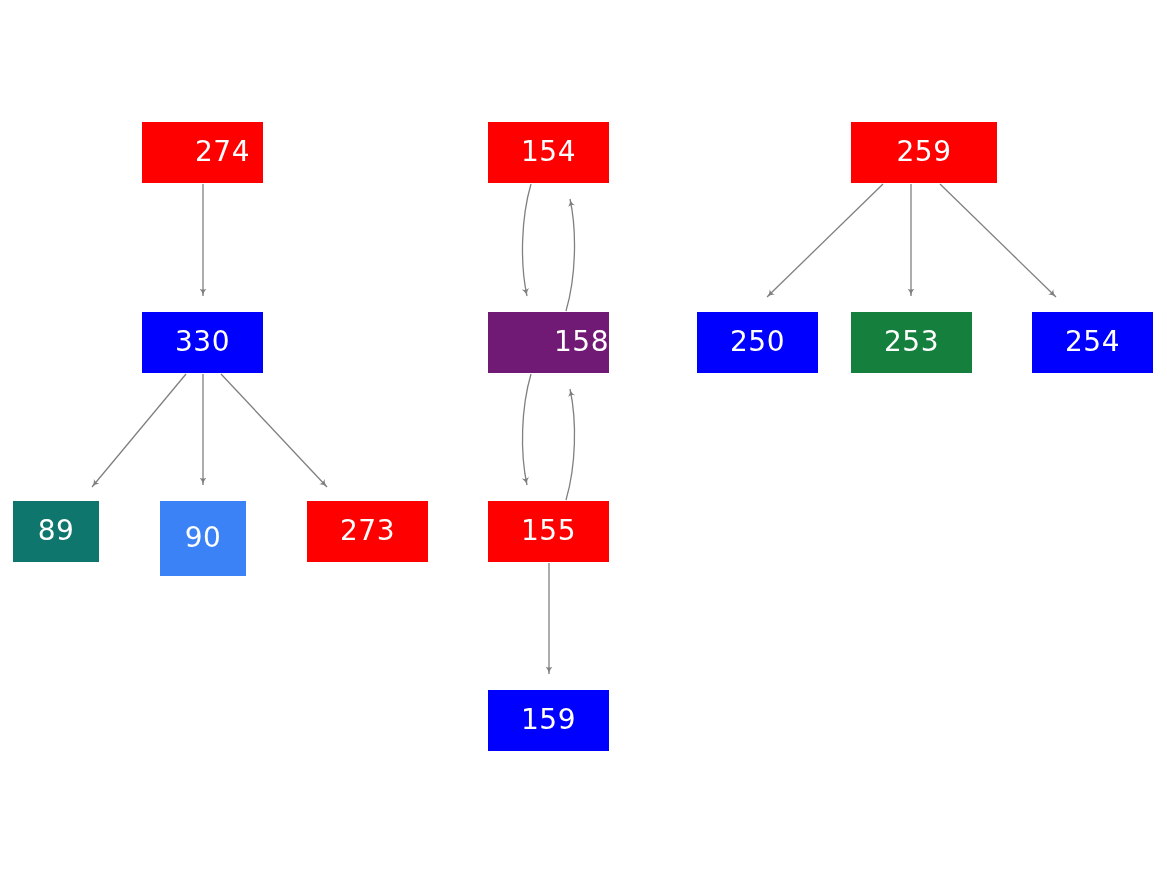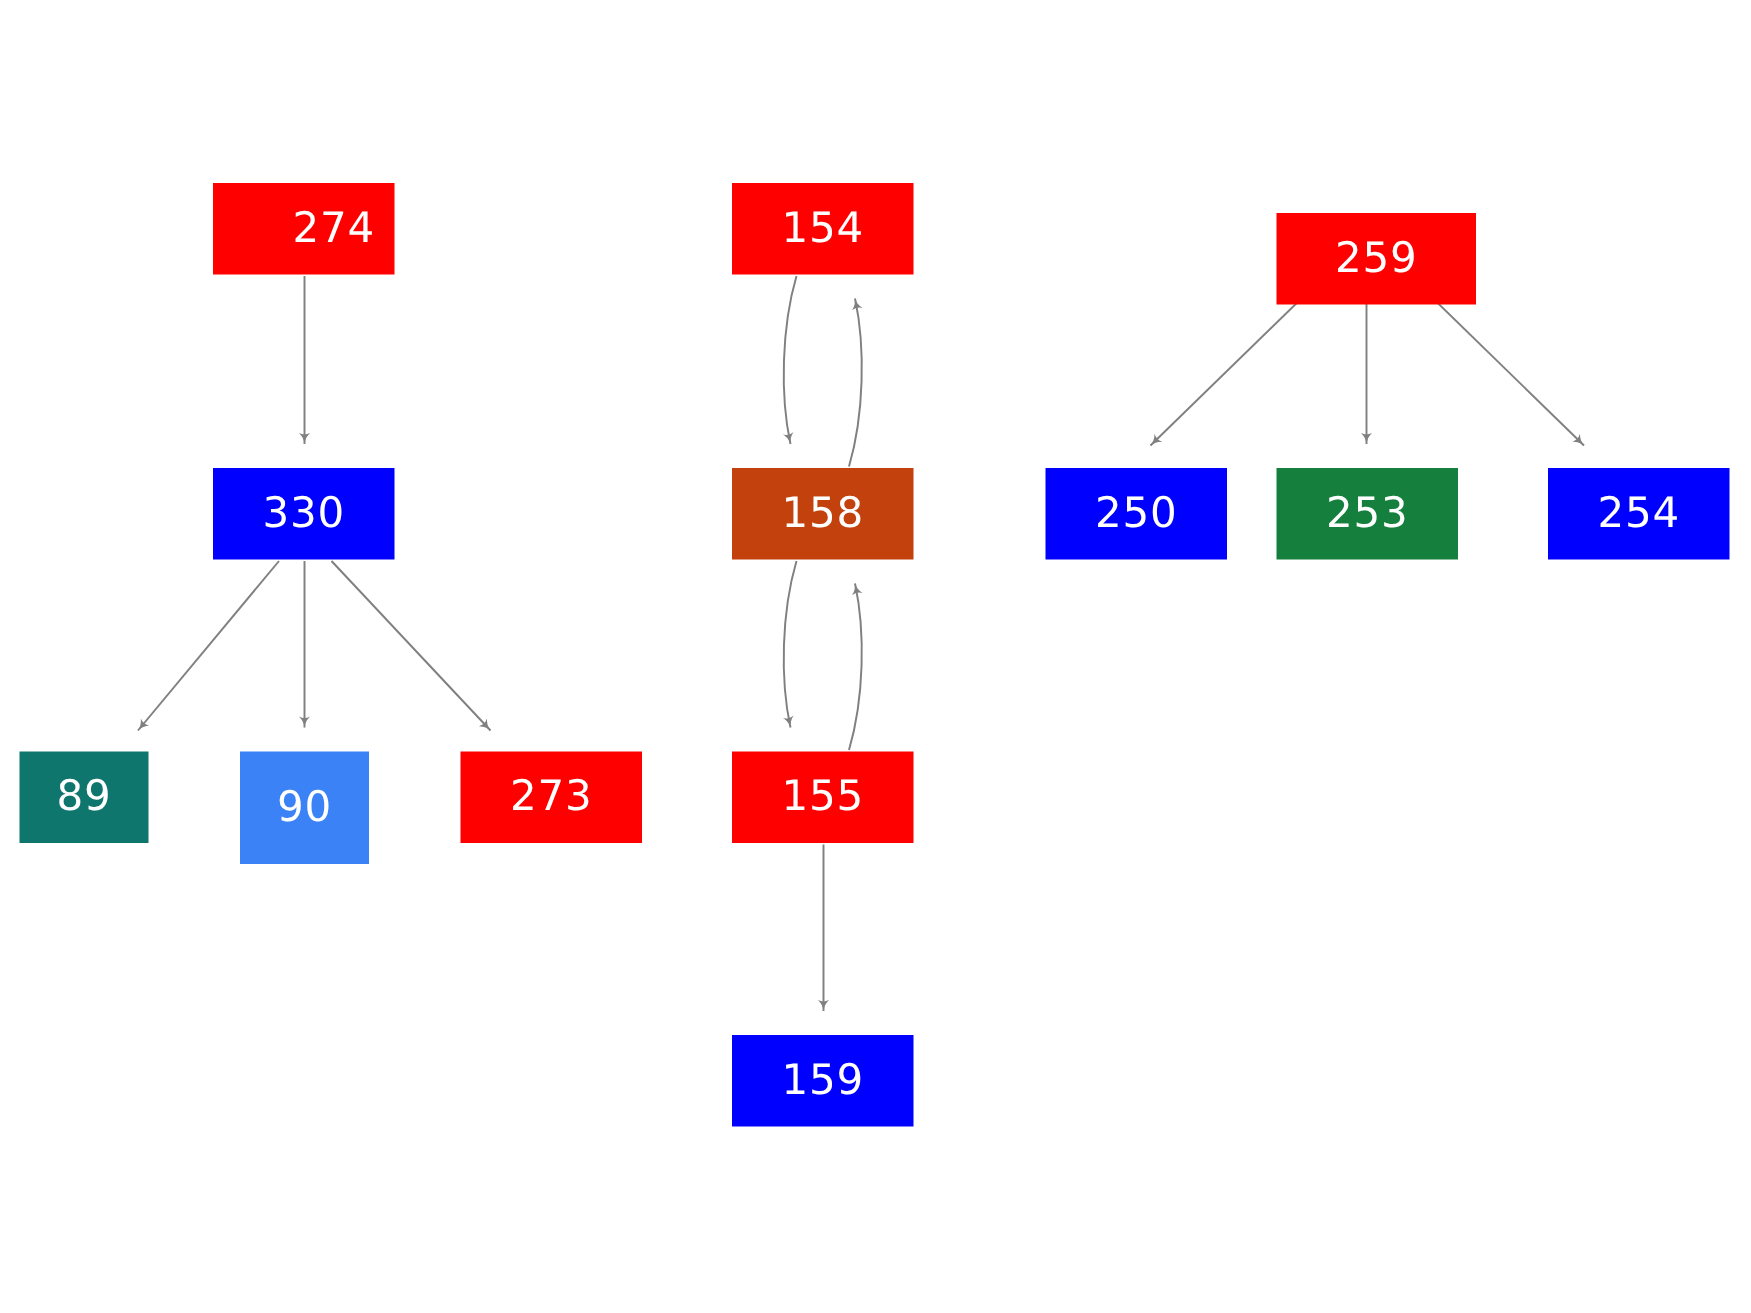--- a/index.html
+++ b/index.html
@@ -85,30 +85,30 @@
       </div>
       <div class="node" style="left: 160px; top: 501px; width: 86px; height: 75px; background: #3b82f6;">
         <span class="node-label">90</span>
       </div>
       <div class="node" style="left: 307px; top: 501px; width: 121px; height: 61px; background: rgb(255, 0, 0);">
         <span class="node-label">273</span>
       </div>
       <div class="node" style="left: 488px; top: 122px; width: 121px; height: 61px; background: rgb(255, 0, 0);">
         <span class="node-label">154</span>
       </div>
-      <div class="node" style="left: 488px; top: 312px; width: 121px; height: 61px; background: #c2410c;">
+      <div class="node" style="left: 488px; top: 312px; width: 121px; height: 61px; background: #701a75; justify-content: flex-end;">
         <span class="node-label">158</span>
       </div>
       <div class="node" style="left: 488px; top: 501px; width: 121px; height: 61px; background: rgb(255, 0, 0);">
         <span class="node-label">155</span>
       </div>
       <div class="node" style="left: 488px; top: 690px; width: 121px; height: 61px; background: rgb(0, 0, 255); align-items: center;">
         <span class="node-label">159</span>
       </div>
-      <div class="node" style="left: 851px; top: 122px; width: 133px; height: 61px; background: rgb(255, 0, 0); margin-top: 20px;">
+      <div class="node" style="left: 851px; top: 122px; width: 146px; height: 61px; background: rgb(255, 0, 0);">
         <span class="node-label">259</span>
       </div>
       <div class="node" style="left: 671px; top: 312px; width: 121px; height: 61px; background: rgb(0, 0, 255); margin-left: 26px;">
         <span class="node-label">250</span>
       </div>
       <div class="node" style="left: 851px; top: 312px; width: 121px; height: 61px; background: #15803d;">
         <span class="node-label">253</span>
       </div>
       <div class="node" style="left: 1032px; top: 312px; width: 121px; height: 61px; background: rgb(0, 0, 255);">
         <span class="node-label">254</span>

